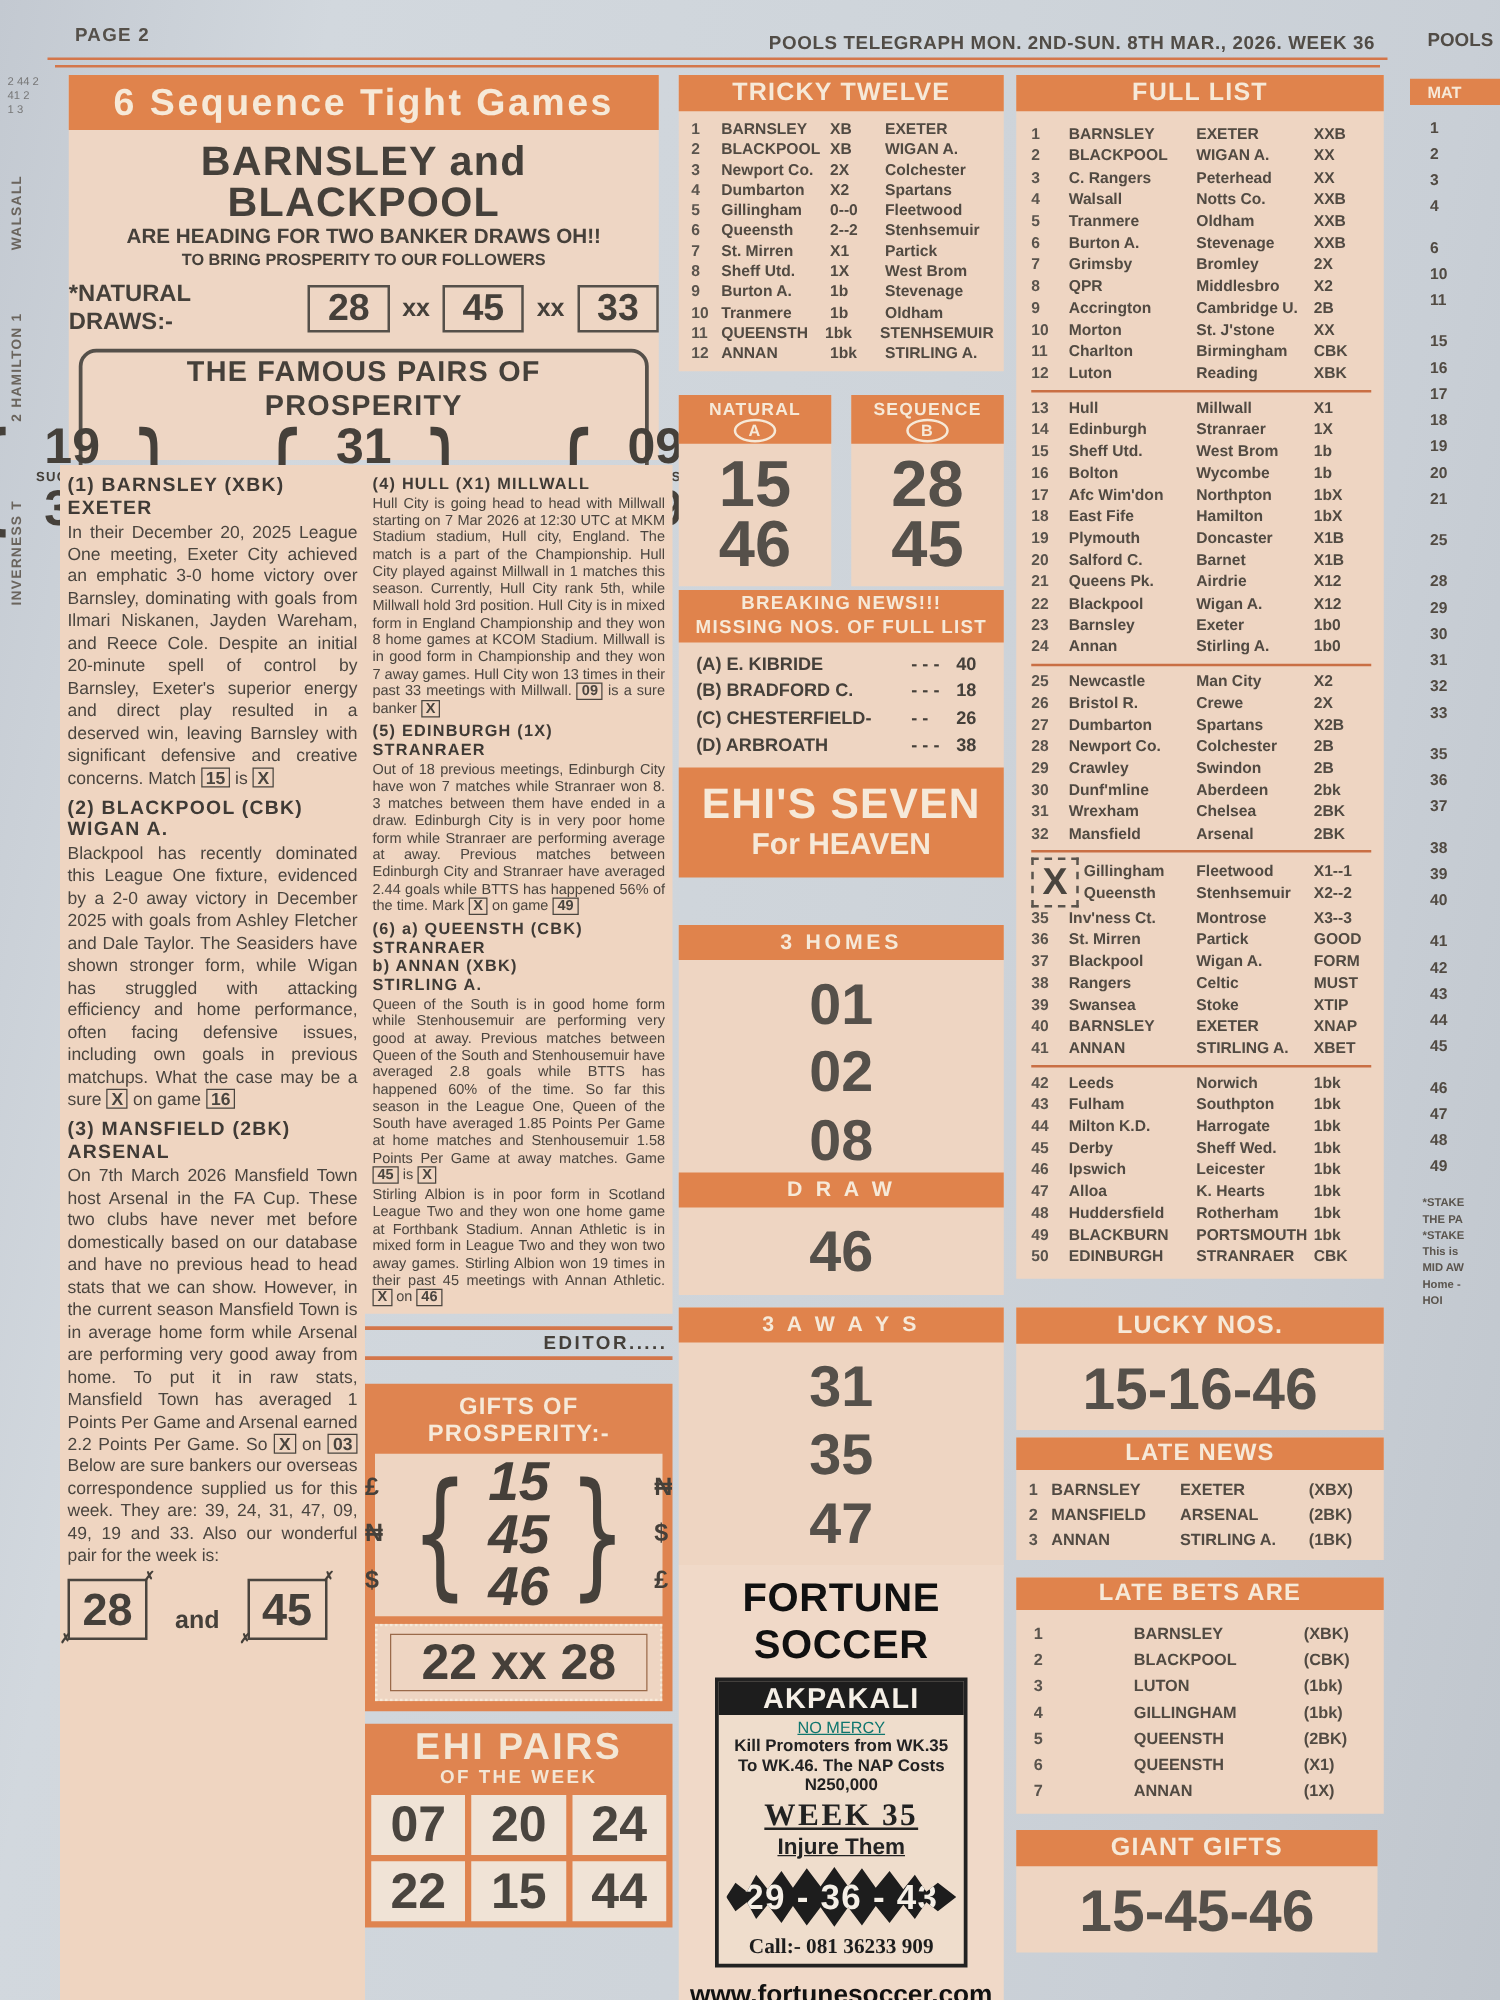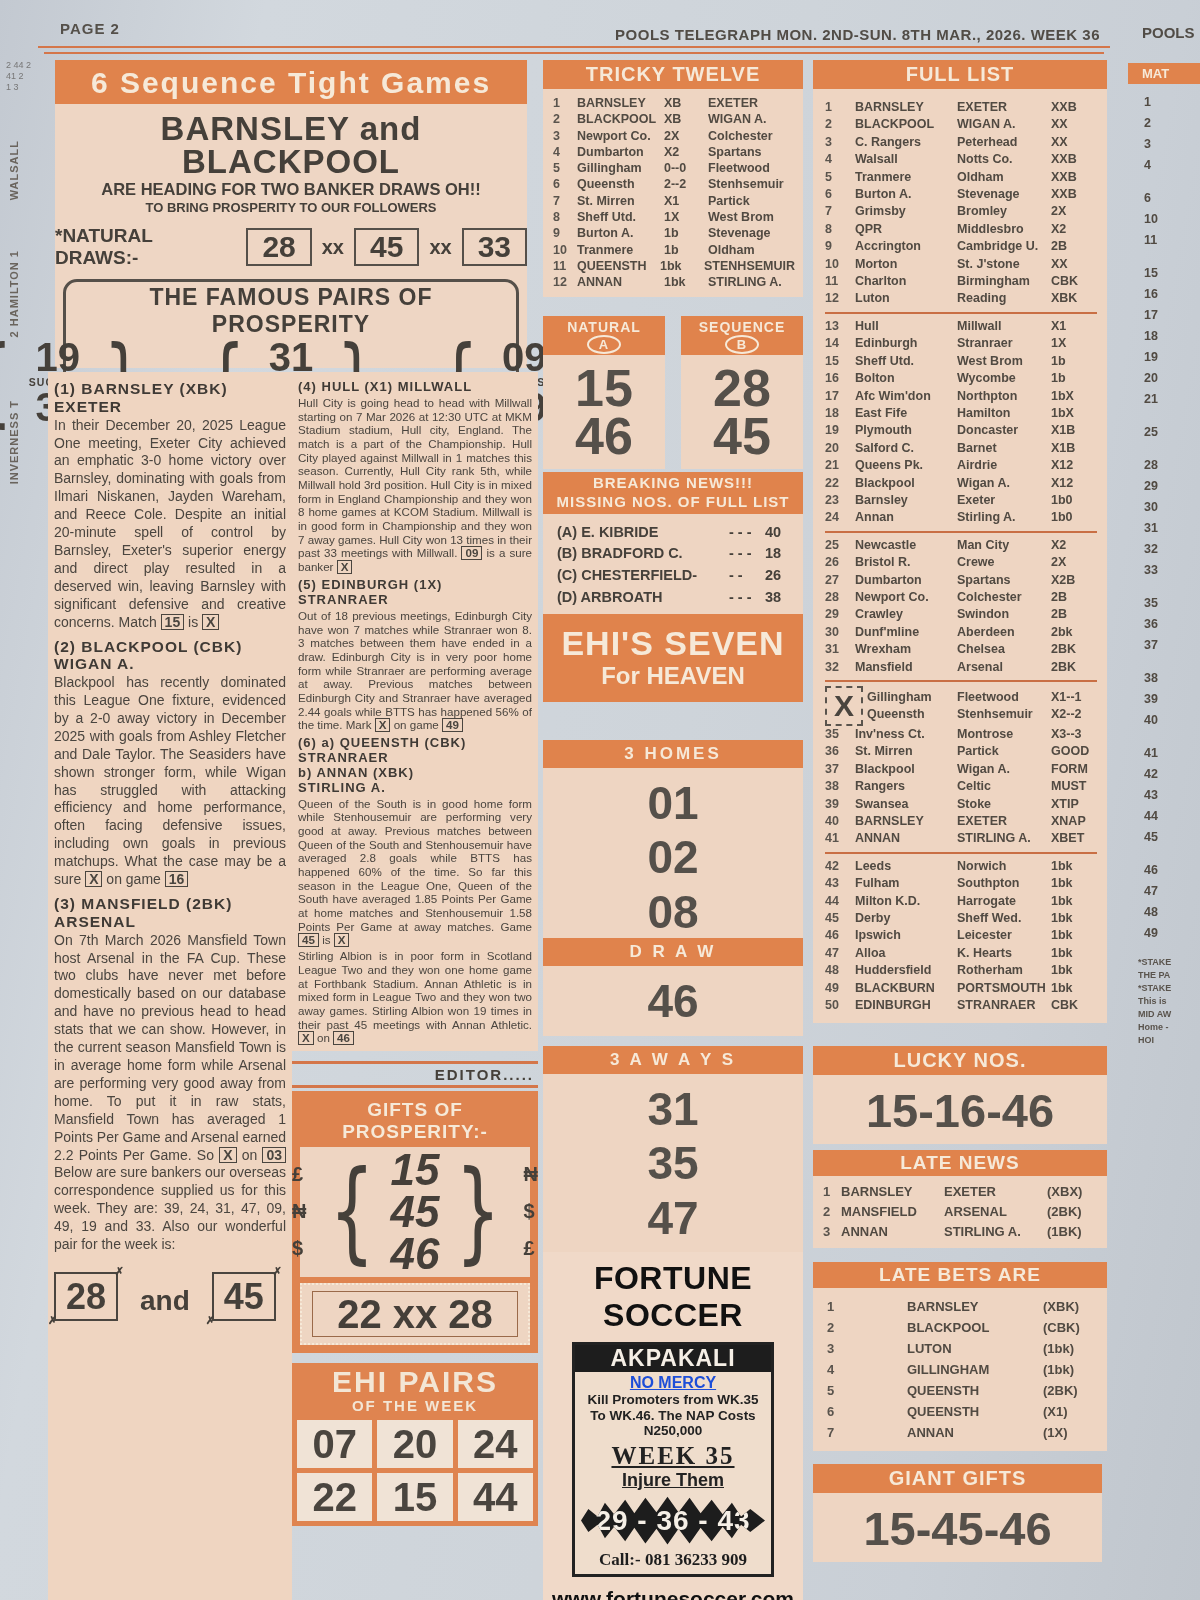--- a/index.html
+++ b/index.html
@@ -78,35 +78,35 @@
   .epairs{background:#df8450;text-align:center;}
   .epairs .t1{color:#f3e6d5;font-weight:800;font-size:30px;letter-spacing:2px;padding-top:4px;line-height:1;}
   .epairs .t2{color:#f3e6d5;font-weight:800;font-size:15px;letter-spacing:2px;line-height:1.2;}
   .epgrid{display:grid;grid-template-columns:repeat(3,1fr);gap:5px;padding:5px;}
   .epcell{background:#f0e3d6;font-size:40px;font-weight:800;color:#4a453f;line-height:1.2;}
   
   .fortune{background:#f0d9c8;text-align:center;}
   .fortune .ft{font-size:32px;font-weight:800;color:#111;letter-spacing:.5px;padding-top:8px;font-family:"Liberation Sans",sans-serif;}
   .akp{border:3px solid #222;width:196px;margin:8px auto 0;background:#efddcc;}
   .akp .abar{background:#1d1d1d;color:#f5efe6;font-weight:800;font-size:23px;letter-spacing:1px;}
-  .akp .nm{font-weight:700;font-size:16px;color:#1d4ed8;text-decoration:underline;margin-top:2px;}
+  .akp .nm{font-weight:400;font-size:13px;color:#0f766e;text-decoration:underline;margin-top:2px;}
   .akp .ln{font-size:13.5px;font-weight:bold;color:#222;line-height:1.15;}
   .akp .wk{font-family:"Liberation Serif",serif;font-size:25px;font-weight:bold;letter-spacing:2px;text-decoration:underline;color:#222;margin-top:3px;}
   .akp .inj{font-size:18px;font-weight:800;text-decoration:underline;color:#222;}
   .burst{margin:4px auto 0;width:184px;height:52px;background:#1d1d1d;color:#f5efe6;font-size:28px;font-weight:800;
          display:flex;align-items:center;justify-content:center;letter-spacing:1px;
          clip-path:polygon(0% 50%,4% 28%,9% 42%,13% 16%,18% 38%,24% 10%,29% 36%,35% 6%,41% 34%,47% 4%,53% 34%,59% 6%,65% 36%,71% 10%,77% 38%,82% 16%,87% 42%,92% 28%,100% 50%,92% 72%,87% 58%,82% 84%,77% 62%,71% 90%,65% 64%,59% 94%,53% 66%,47% 96%,41% 66%,35% 94%,29% 64%,24% 90%,18% 62%,13% 84%,9% 58%,4% 72%);}
   .akp .call{font-family:"Liberation Serif",serif;font-size:17px;font-weight:bold;color:#1d1d1d;padding:3px 0 4px;}
   .fortune .url{font-size:21px;font-weight:800;color:#111;padding:10px 0 6px;}
   
   .pairrow{display:flex;align-items:flex-end;gap:22px;margin-top:8px;}
   .bigbox{position:relative;border:2px solid #4a453f;font-size:36px;font-weight:800;color:#45403a;padding:0 10px;line-height:1.25;}
   .bigbox::after{content:"✗";position:absolute;top:-9px;right:-8px;font-size:11px;}
   .bigbox::before{content:"✗";position:absolute;bottom:-9px;left:-8px;font-size:11px;}
-  .andw{font-size:28px;font-weight:800;color:#45403a;padding-bottom:4px;margin-top:23px;}
+  .andw{font-size:20px;font-weight:800;color:#45403a;padding-bottom:4px;margin-top:23px;}
   
   .edge-left{position:absolute;left:0;top:0;width:40px;height:1600px;}
   .rot{position:absolute;writing-mode:vertical-rl;transform:rotate(180deg);font-size:11px;font-weight:bold;color:#6a645d;letter-spacing:1px;}
   .edge-right{position:absolute;left:1128px;top:0;width:72px;height:1600px;overflow:hidden;}
   .er-mast{font-weight:bold;font-size:15px;color:#514c46;padding:24px 0 0 14px;}
   .er-band{background:#e0834c;color:#f6e9d8;font-weight:bold;font-size:13px;padding:3px 0 3px 14px;margin-top:22px;}
   .er-num{font-size:12.5px;font-weight:bold;color:#514a42;line-height:21px;padding-left:16px;}
   .er-frag{font-size:9px;font-weight:bold;color:#5a544d;padding-left:10px;line-height:13px;}
   .er-gap{height:12px;}
   .tinytxt{font-size:9px;color:#777;line-height:11px;}
@@ -209,21 +209,21 @@
       <div class="art">
         <h3>(6) a) QUEENSTH  (CBK)
  STRANRAER
   b) ANNAN  (XBK)
    STIRLING A.</h3>
         <p class="boxify">Queen of the South is in good home form while Stenhousemuir are performing very good at away. Previous matches between Queen of the South and Stenhousemuir have averaged 2.8 goals while BTTS has happened 60% of the time. So far this season in the League One, Queen of the South have averaged 1.85 Points Per Game at home matches and Stenhousemuir 1.58 Points Per Game at away matches.  Game  <span class="nbox">45</span>  is <span class="nbox">X</span></p>
         <p class="boxify">Stirling Albion is in poor form in Scotland League Two and they won one home game at Forthbank Stadium. Annan Athletic is in mixed form in League Two and they won two away games. Stirling Albion won 19 times in their past 45 meetings with Annan Athletic.  <span class="nbox">X</span> on  <span class="nbox">46</span></p>
       </div>
     </div>
     <div class="editor" style="margin-top:10px;">EDITOR.....</div>
-    <div class="gifts" style="margin-top:3px;">
+    <div class="gifts" style="margin-top:19px;">
       <div class="gifts-title">GIFTS OF PROSPERITY:-</div>
       <div class="gifts-mid">
         <div class="gsym">
 
         <span>£</span>
             <span>₦</span>
             <span>$</span>
           </div>
         <span class="brace" style="font-size:110px;">{</span>
         <div class="gnums">

